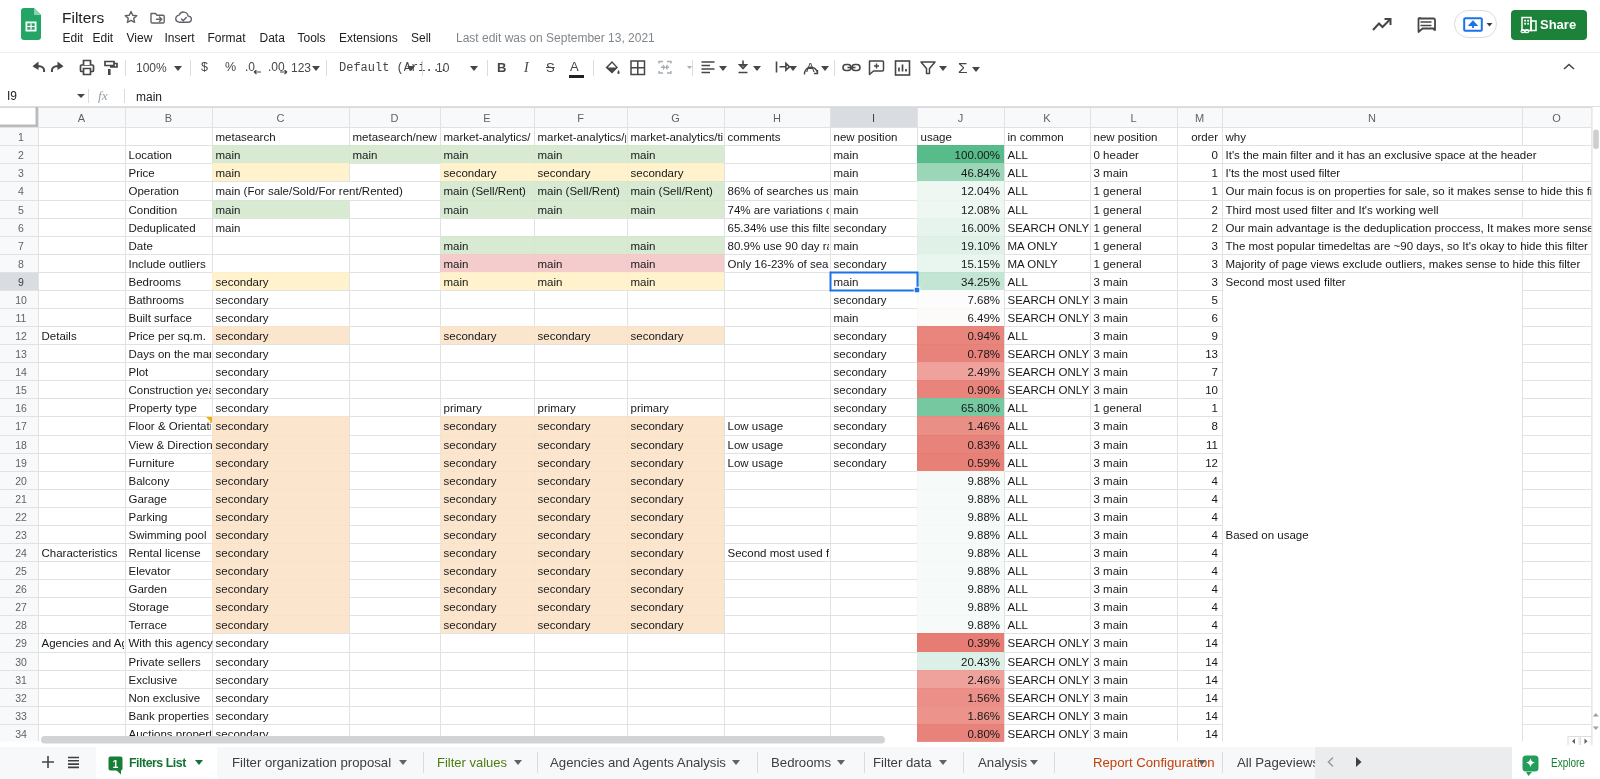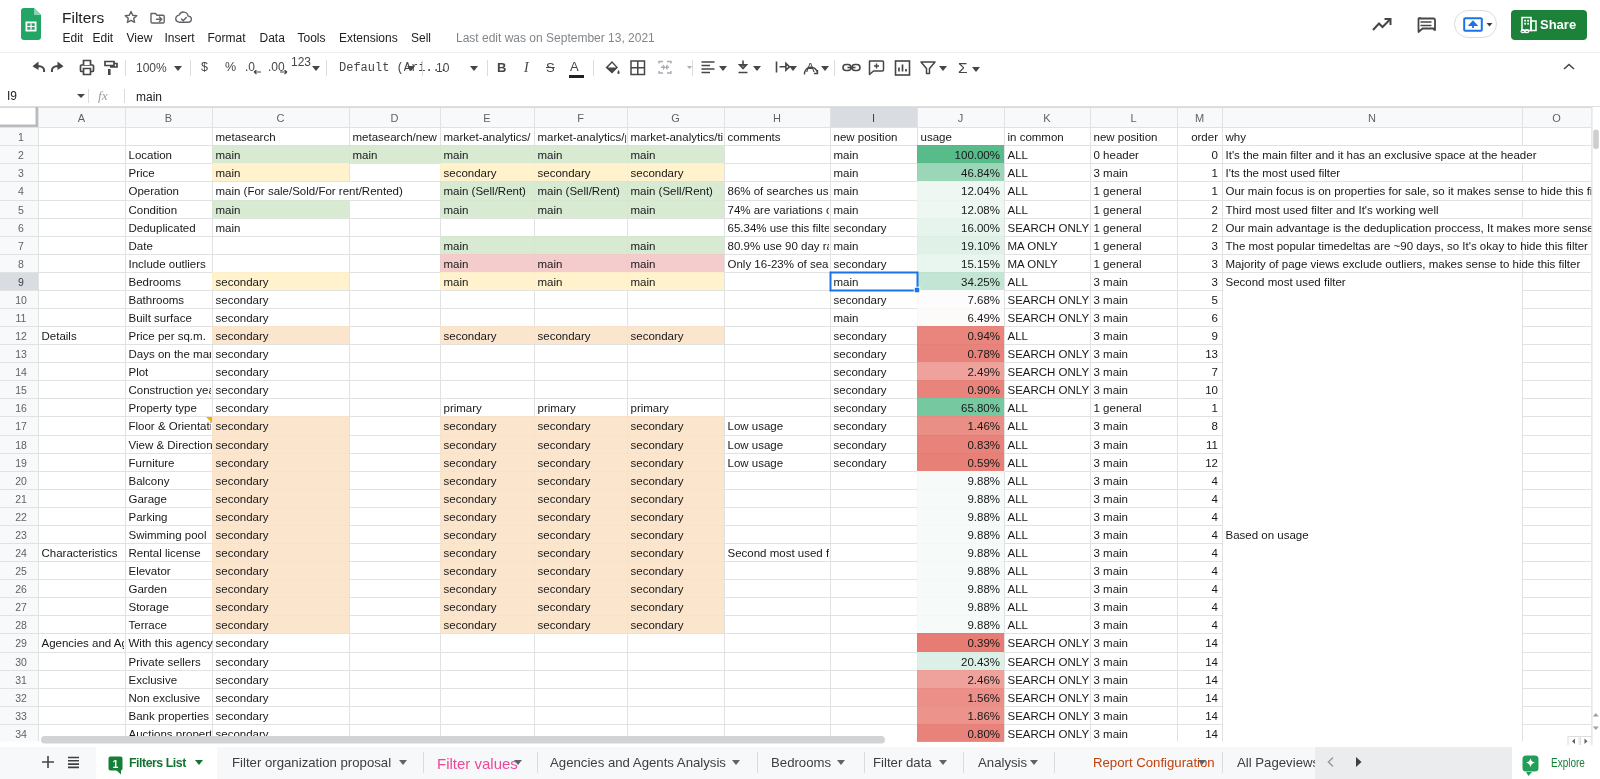--- a/index.html
+++ b/index.html
@@ -74,21 +74,21 @@
 <div style="position:absolute;left:201px;top:60px;font-size:12.5px;color:#444746;">$</div>
 <div style="position:absolute;left:225px;top:60px;font-size:12.5px;color:#444746;">%</div>
 <div style="position:absolute;left:245px;top:60px;font-size:12px;color:#444746;">.0</div>
 <svg style="position:absolute;left:252px;top:70px" width="10" height="7">
     <path d="M9 2 H2 M2 2 l2.5 -2 M2 2 l2.5 2" stroke="#444746" stroke-width="1.1" fill="none"></path>
   </svg>
 <div style="position:absolute;left:268px;top:60px;font-size:12px;color:#444746;">.00</div>
 <svg style="position:absolute;left:279px;top:70px" width="10" height="7">
     <path d="M1 2 H8 M8 2 l-2.5 -2 M8 2 l-2.5 2" stroke="#444746" stroke-width="1.1" fill="none"></path>
   </svg>
-<div style="position:absolute;left:291px;top:55px;font-size:12px;color:#444746;">123</div>
+<div style="position:absolute;left:291px;top:61px;font-size:12px;color:#444746;">123</div>
 <div style="position:absolute;left:312px;top:65.5px;width:0;height:0;border-left:4px solid transparent;border-right:4px solid transparent;border-top:5px solid #444746"></div>
 <div style="position:absolute;left:326px;top:60px;width:1px;height:16px;background:#dadce0"></div>
 <div style="position:absolute;left:339px;top:61px;font-size:12px;color:#444746;font-family:Liberation Mono, monospace;">Default (Ari...</div>
 <div style="position:absolute;left:407px;top:65.5px;width:0;height:0;border-left:4px solid transparent;border-right:4px solid transparent;border-top:5px solid #444746"></div>
 <div style="position:absolute;left:422px;top:60px;width:1px;height:16px;background:#dadce0"></div>
 <div style="position:absolute;left:436px;top:61px;font-size:12px;color:#444746;">10</div>
 <div style="position:absolute;left:470px;top:65.5px;width:0;height:0;border-left:4px solid transparent;border-right:4px solid transparent;border-top:5px solid #444746"></div>
 <div style="position:absolute;left:487px;top:60px;width:1px;height:16px;background:#dadce0"></div>
 <div style="position:absolute;left:497px;top:60px;font-size:13px;color:#444746;font-weight:700">B</div>
 <div style="position:absolute;left:524px;top:60px;font-size:12px;color:#444746;"><i style="font-family:'Liberation Serif',serif;font-size:14px">I</i></div>
@@ -732,21 +732,21 @@
 <svg style="position:absolute;left:107.5px;top:756px" width="15" height="20" viewBox="0 0 15 20">
     <rect x="0.5" y="0.5" width="14" height="14" rx="2" fill="#157f35"></rect>
     <path d="M8 14 h5 v4.5 Z" fill="#157f35"></path>
     <text x="7.5" y="7.8" text-anchor="middle" dominant-baseline="central" font-size="10.5" font-weight="700" fill="#fff">1</text>
   </svg>
 <div style="position:absolute;left:129px;top:756px;font-size:12.3px;font-weight:700;letter-spacing:-0.45px;color:#137333">Filters List</div>
 <div style="position:absolute;left:195px;top:760px;width:0;height:0;border-left:4px solid transparent;border-right:4px solid transparent;border-top:5px solid #137333"></div>
 <div style="position:absolute;left:232px;top:755px;font-size:13.2px;color:#3c4043;white-space:nowrap">Filter organization proposal</div>
 <div style="position:absolute;left:399px;top:760px;width:0;height:0;border-left:4px solid transparent;border-right:4px solid transparent;border-top:5px solid #5f6368"></div>
 <div style="position:absolute;left:423px;top:752px;width:1px;height:21px;background:#dadce0"></div>
-<div style="position:absolute;left:437px;top:755px;font-size:15px;color:#ec4899;white-space:nowrap">Filter values</div>
+<div style="position:absolute;left:437px;top:755px;font-size:13px;color:#4d7c0f;white-space:nowrap">Filter values</div>
 <div style="position:absolute;left:513.5px;top:760px;width:0;height:0;border-left:4px solid transparent;border-right:4px solid transparent;border-top:5px solid #5f6368"></div>
 <div style="position:absolute;left:537px;top:752px;width:1px;height:21px;background:#dadce0"></div>
 <div style="position:absolute;left:550px;top:755px;font-size:13.2px;color:#3c4043;white-space:nowrap">Agencies and Agents Analysis</div>
 <div style="position:absolute;left:732px;top:760px;width:0;height:0;border-left:4px solid transparent;border-right:4px solid transparent;border-top:5px solid #5f6368"></div>
 <div style="position:absolute;left:757px;top:752px;width:1px;height:21px;background:#dadce0"></div>
 <div style="position:absolute;left:771px;top:755px;font-size:13.2px;color:#3c4043;white-space:nowrap">Bedrooms</div>
 <div style="position:absolute;left:837px;top:760px;width:0;height:0;border-left:4px solid transparent;border-right:4px solid transparent;border-top:5px solid #5f6368"></div>
 <div style="position:absolute;left:864px;top:752px;width:1px;height:21px;background:#dadce0"></div>
 <div style="position:absolute;left:873px;top:755px;font-size:13.2px;color:#3c4043;white-space:nowrap">Filter data</div>
 <div style="position:absolute;left:939px;top:760px;width:0;height:0;border-left:4px solid transparent;border-right:4px solid transparent;border-top:5px solid #5f6368"></div>

